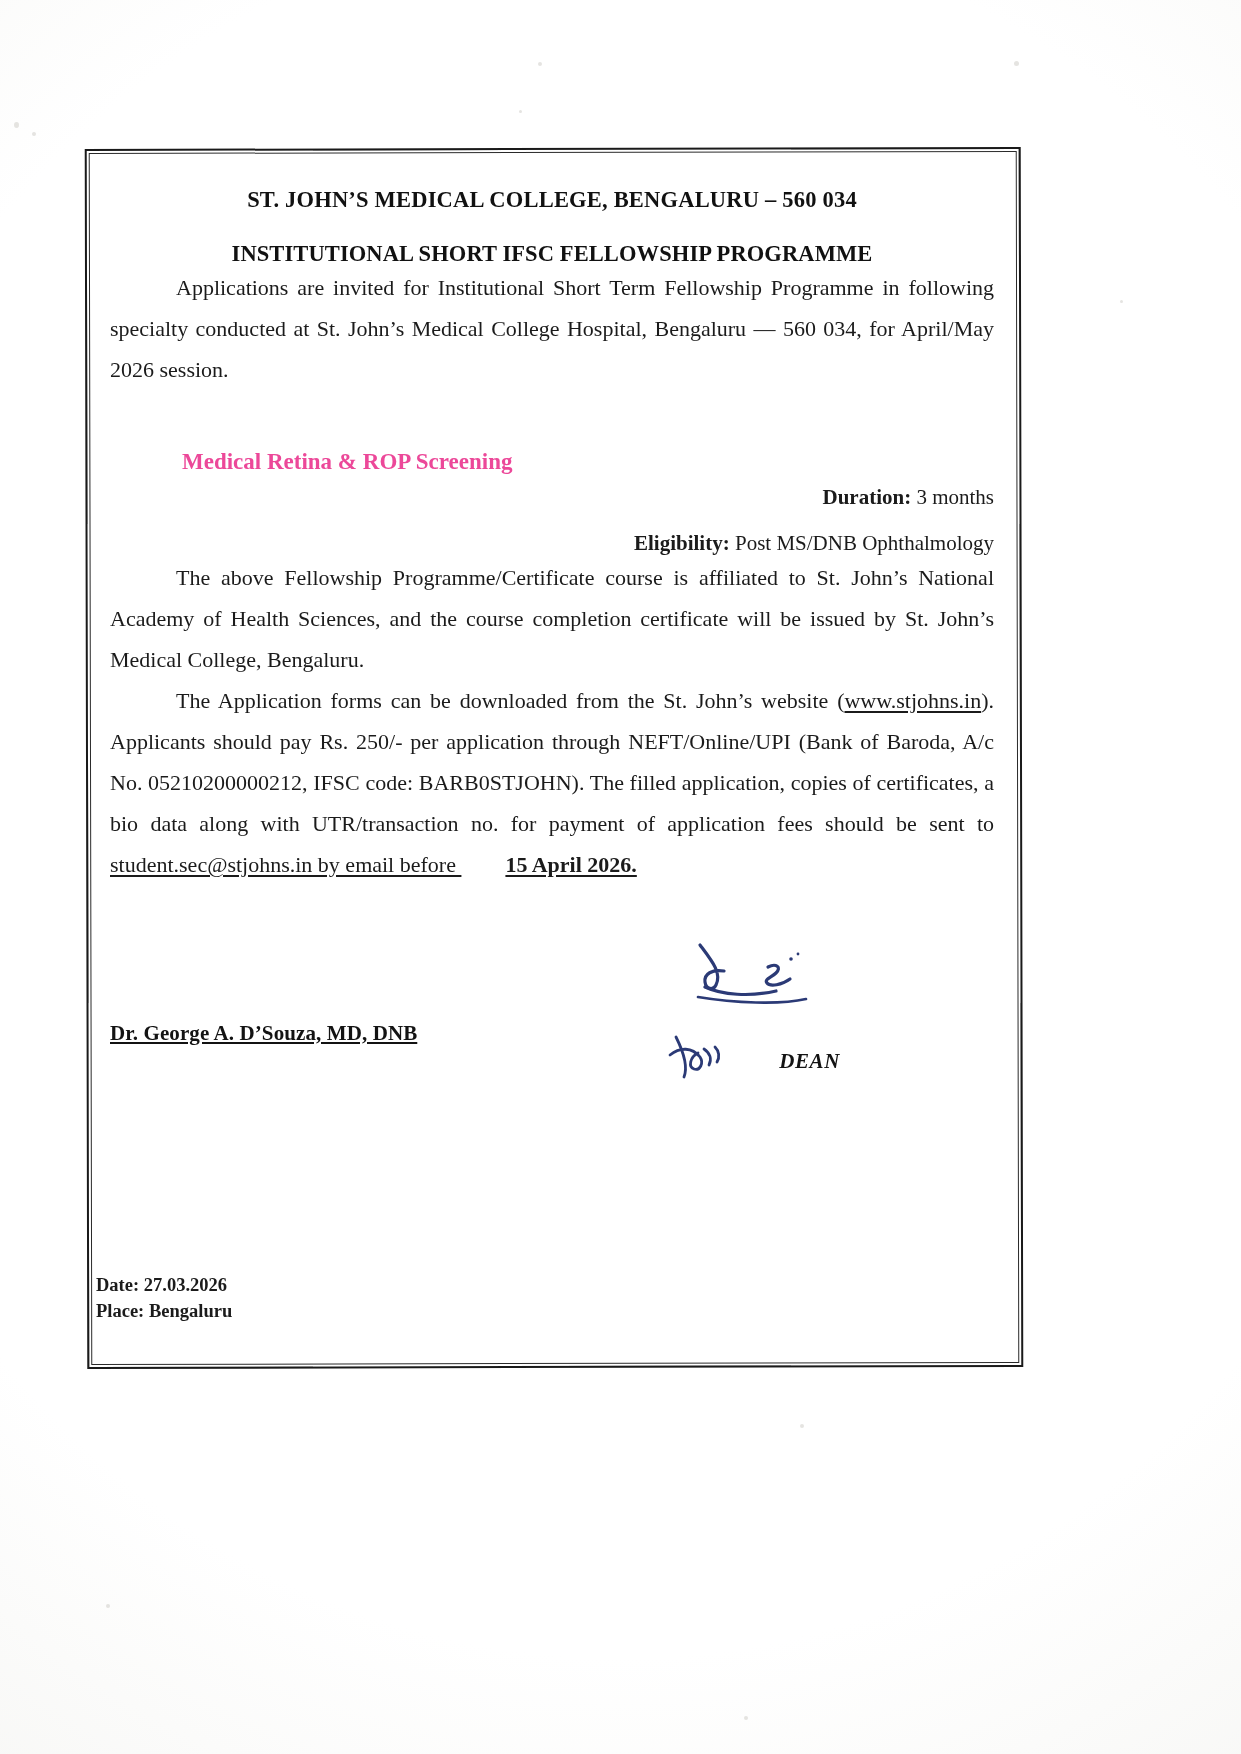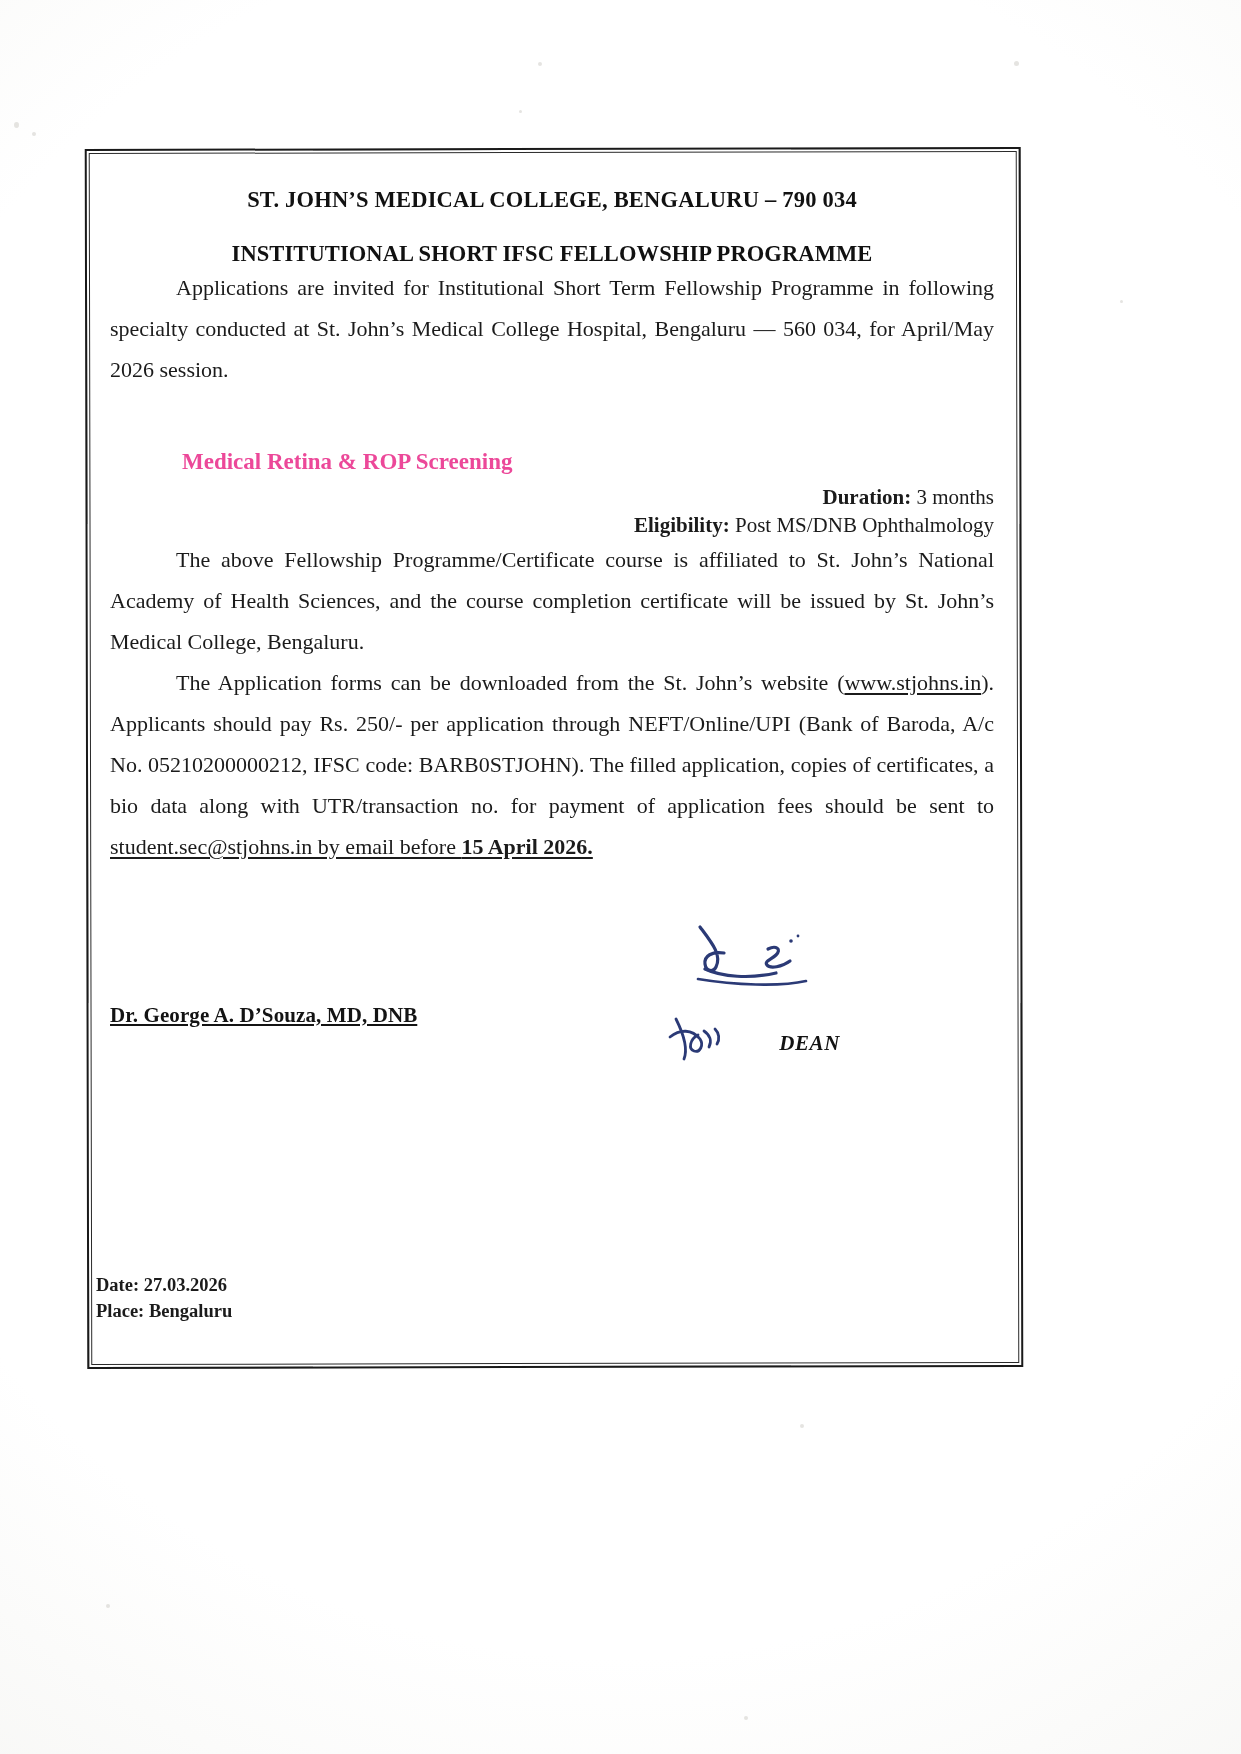--- a/index.html
+++ b/index.html
@@ -99,31 +99,31 @@
     color: #ec4899;
     line-height: 1.25;
   }
   .spec-line {
     font-size: 21px;
     line-height: 28px;
     color: #1b1b1b;
     margin-top: 6px;
     text-align: right;
   }
-  .spec-line + .spec-line { margin-top: 0; }
+  .spec-line + .spec-line { margin-top: 18px; }
   .spec-label { font-weight: bold; }
 
   .para-2 { margin-top: 70px; }
   .para-3 { margin-top: 46px; }
 
   u.plain {
     text-decoration: underline;
     text-underline-offset: 3px;
   }
-  .bold { font-weight: bold; }
+  .bold { font-weight: bold; margin-left: 44px; }
   .tail-underline {
     text-decoration: underline;
     text-underline-offset: 3px;
   }
 
   
   .sign-area {
     margin-top: 56px;
     position: relative;
     height: 150px;
@@ -184,21 +184,21 @@
   <div class="scan-speck" style="left:800px; top:1424px; width:4px; height:4px;"></div>
   <div class="scan-speck" style="left:106px; top:1604px; width:4px; height:4px;"></div>
   <div class="scan-speck" style="left:744px; top:1716px; width:4px; height:4px;"></div>
 </div>
 
 <div class="doc-frame"></div>
 
 <div class="doc-inner">
 
   <div class="head-block">
-    <div class="title-main">ST. JOHN’S MEDICAL COLLEGE, BENGALURU – 790 034</div>
+    <div class="title-main">ST. JOHN’S MEDICAL COLLEGE, BENGALURU – 560 034</div>
     <div class="title-sub">INSTITUTIONAL SHORT IFSC FELLOWSHIP PROGRAMME</div>
   </div>
 
   <div class="body-wrap">
 
     <p class="para para-1">Applications are invited for Institutional Short Term Fellowship Programme in following specialty conducted at St. John’s Medical College Hospital, Bengaluru — 560 034, for April/May 2026 session.</p>
 
     <div class="specialty">
       <div class="spec-title">Medical Retina &amp; ROP Screening</div>
       <div class="spec-line">

